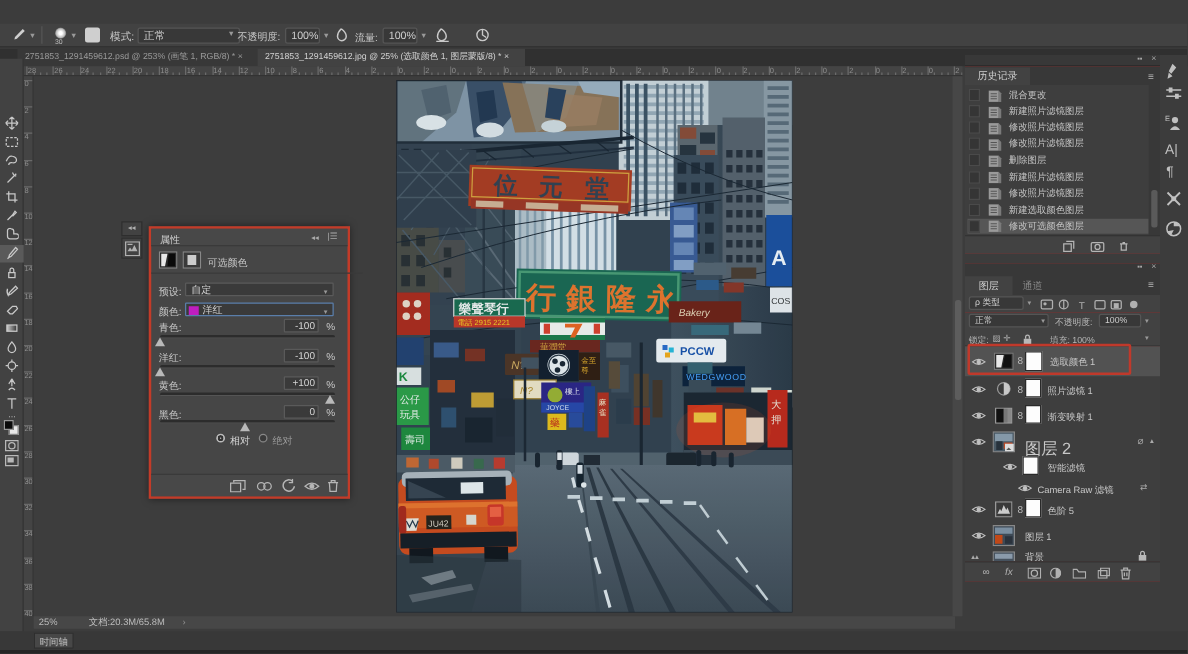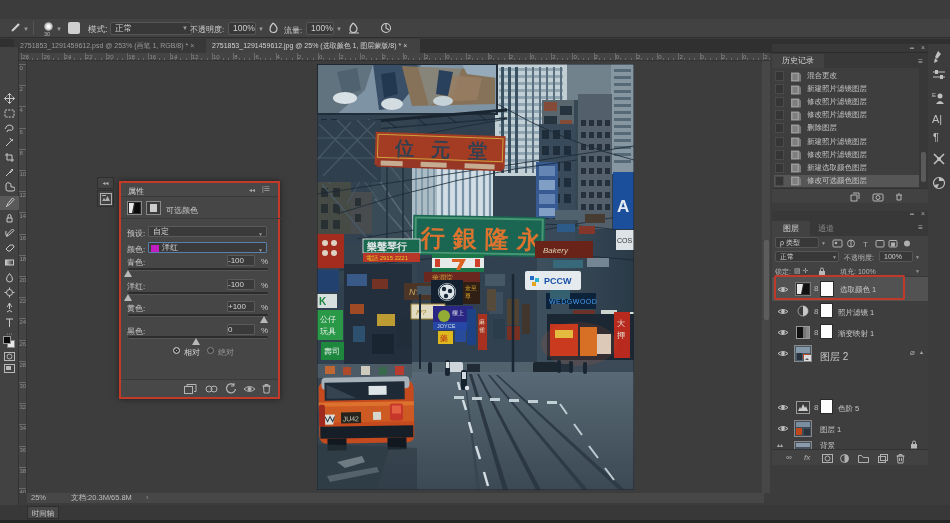--- a/index.html
+++ b/index.html
@@ -57,21 +57,21 @@
 #fardock { position:absolute; left:928px; top:44px; width:22px; height:461px;
   background:#3c3c3c; }
 .panel { position:absolute; left:0; width:156px; background:#b91c1c; }
 .hentry { position:absolute; left:2px; width:145px; height:12.4px; color:#c4c4c4;
   font-size:7.5px; line-height:12.4px; }
 
 #floatpanel { position:absolute; left:119px; top:181px; width:161px; height:218px;
   background:#464646; border:2px solid #c33b28; box-shadow:0 0 6px rgba(0,0,0,.5); }
 .flabel { position:absolute; color:#c9c9c9; font-size:8px; }
 .fvalue { position:absolute; background:#3a3a3a; border:1px solid #5a5a5a;
-  color:#d5d5d5; font-size:8px; padding-right:2px; height:11px;
+  color:#d5d5d5; font-size:8px; text-align:right; padding-right:2px; height:11px;
   line-height:10px; border-radius:1px;}
 .slider { position:absolute; height:3px; background:#2c2c2c; border-radius:2px;
   border-bottom:1px solid #555;}
 .thumb { position:absolute; width:0; height:0; border-left:4px solid transparent;
   border-right:4px solid transparent; border-bottom:7px solid #b9b9b9; }
 </style>
 </head>
 <body>
 <div id="app">
 
@@ -1108,23 +1108,39 @@
               <circle cx="6" cy="4.5" r="1.8" fill="#c0c0c0"></circle>
             </svg>
             <svg style="position:absolute;left:22px;top:2px" width="18" height="17" viewBox="0 0 18 17">
               <rect x="0.5" y="0.5" width="17" height="16" fill="#4a5a66" stroke="#888"></rect>
               <rect x="2" y="2" width="14" height="6" fill="#8498a8"></rect>
               <rect x="3" y="8" width="5" height="7" fill="#27323c"></rect>
               <rect x="9" y="9" width="7" height="5" fill="#b84a28"></rect>
               <rect x="10" y="10" width="7" height="6" fill="#ddd"></rect>
               <path d="M11 15 l2-2 2 2 z" fill="#555"></path>
             </svg>
-            <span style="position:absolute;left:48px;top:7px;color:#c8c8c8;font-size:10px">图层 2</span>
+            <span style="position:absolute;left:48px;top:7px;color:#c8c8c8;font-size:13px">图层 2</span>
             <span style="position:absolute;left:138px;top:5px;color:#aaa;font-size:8px">⌀</span>
             <span style="position:absolute;left:148px;top:5px;color:#aaa;font-size:6px">▴</span>
+          </div>
+          <div style="position:absolute;left:0;top:87px;width:156px;height:19px">
+            <svg style="position:absolute;left:30px;top:5px" width="12" height="9" viewBox="0 0 12 9">
+              <path d="M1 4.5 Q6 0.5 11 4.5 Q6 8.5 1 4.5 Z" fill="none" stroke="#c0c0c0" stroke-width="1"></path>
+              <circle cx="6" cy="4.5" r="1.8" fill="#c0c0c0"></circle>
+            </svg>
+            <span style="position:absolute;left:46px;top:1px;width:13px;height:15px;background:#fdfdfd;border:1px solid #2a2a2a"></span>
+            <span style="position:absolute;left:66px;top:6px;color:#c8c8c8;font-size:7.5px">智能滤镜</span>
+          </div>
+          <div style="position:absolute;left:0;top:106px;width:156px;height:14px">
+            <svg style="position:absolute;left:42px;top:3px" width="12" height="9" viewBox="0 0 12 9">
+              <path d="M1 4.5 Q6 0.5 11 4.5 Q6 8.5 1 4.5 Z" fill="none" stroke="#c0c0c0" stroke-width="1"></path>
+              <circle cx="6" cy="4.5" r="1.8" fill="#c0c0c0"></circle>
+            </svg>
+            <span style="position:absolute;left:58px;top:4px;color:#c8c8c8;font-size:7.5px">Camera Raw 滤镜</span>
+            <span style="position:absolute;left:140px;top:3px;color:#aaa;font-size:7px">⇄</span>
           </div>
           <div style="position:absolute;left:0;top:120px;width:156px;height:21px">
             <svg style="position:absolute;left:5px;top:6px" width="12" height="9" viewBox="0 0 12 9">
               <path d="M1 4.5 Q6 0.5 11 4.5 Q6 8.5 1 4.5 Z" fill="none" stroke="#c0c0c0" stroke-width="1"></path>
               <circle cx="6" cy="4.5" r="1.8" fill="#c0c0c0"></circle>
             </svg>
             <svg style="position:absolute;left:24px;top:4px" width="14" height="13" viewBox="0 0 14 13">
               <rect x="0.5" y="0.5" width="13" height="12" fill="#3a3a3a" stroke="#999"></rect>
               <path d="M2 10 l2-4 1 2 2-5 2 4 1-2 2 5 z" fill="#ccc"></path>
             </svg>

